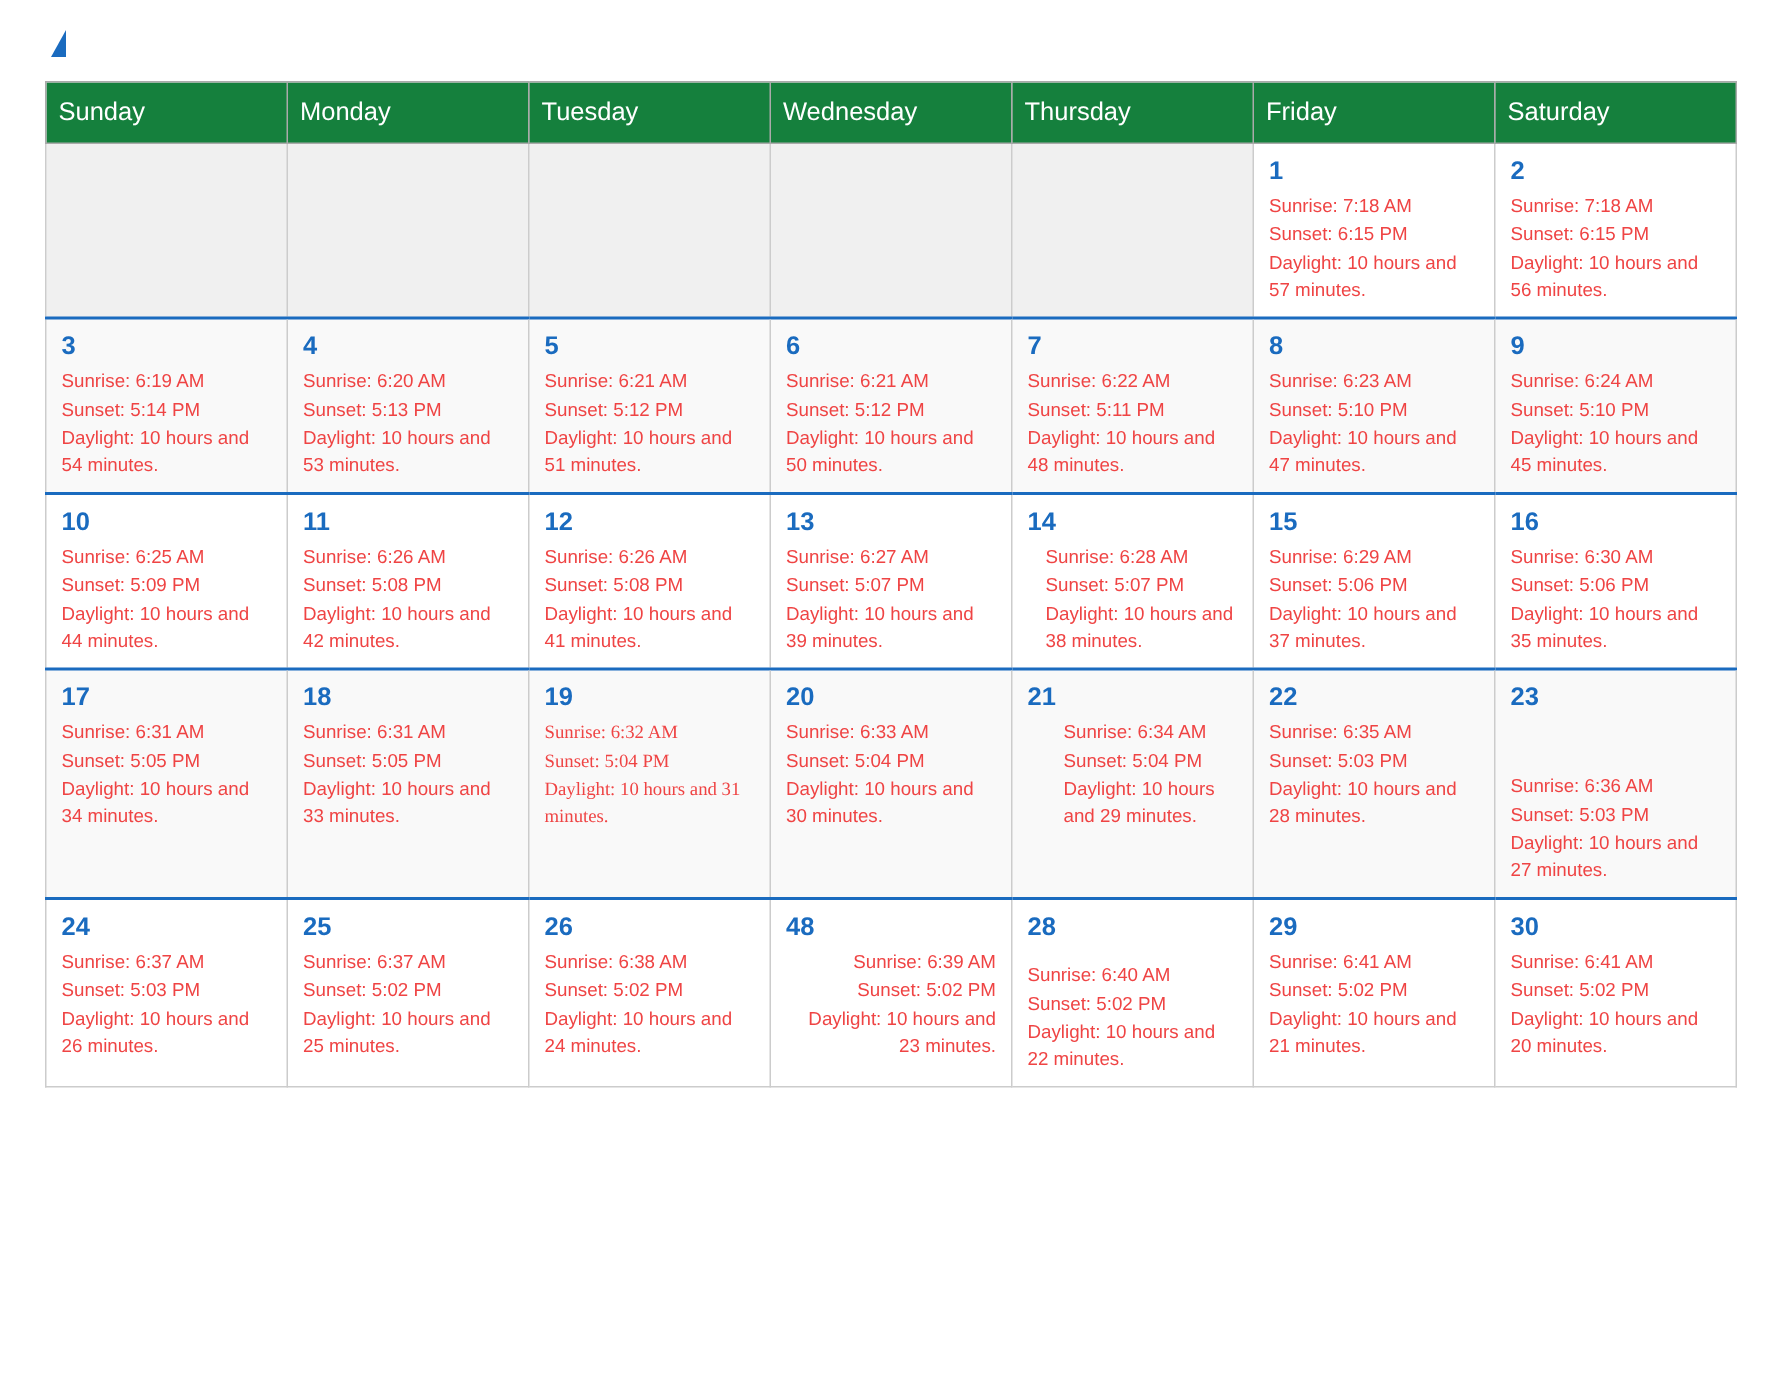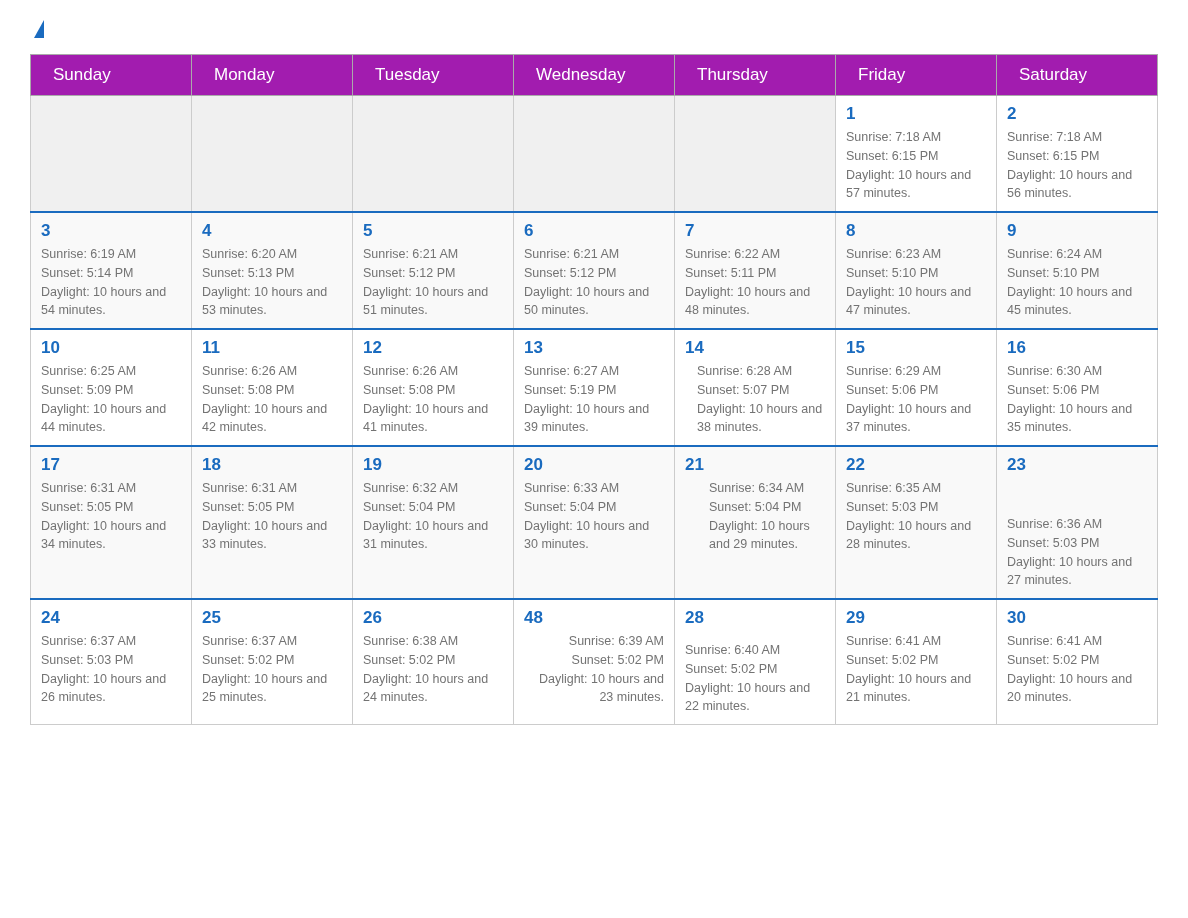--- a/index.html
+++ b/index.html
@@ -60,25 +60,25 @@
       font-size: 22px;
       color: #333;
       margin-top: 4px;
     }
     .calendar {
       width: 100%;
       border-collapse: collapse;
       border: 1px solid #aaa;
     }
     .calendar th {
-      background-color: #a21caf;
+      background-color: #15803d;
       color: #ffffff;
       font-size: 17px;
       font-weight: normal;
-      padding: 10px 22px;
+      padding: 10px 8px;
       text-align: left;
       border: 1px solid #aaa;
     }
     .calendar td {
       vertical-align: top;
       padding: 8px 10px;
       border: 1px solid #ccc;
       width: 14.28%;
       min-height: 110px;
       font-size: 13px;
@@ -90,21 +90,21 @@
     }
     .day-number {
       font-size: 17px;
       color: #1a6bbf;
       font-weight: bold;
       display: block;
       margin-bottom: 4px;
     }
     .day-info {
       font-size: 12.5px;
-      color: #737373;
+      color: #ef4444;
       line-height: 1.5;
     }
     .empty-cell {
       background: #f0f0f0 !important;
     }
     .row-divider td {
       border-top: 2px solid #1a6bbf;
     }
   </style>
 </head>
@@ -215,21 +215,21 @@
         </td>
         <td>
           <span class="day-number">12</span>
           <div class="day-info" style="white-space: pre-line;">Sunrise: 6:26 AM
 Sunset: 5:08 PM
 Daylight: 10 hours and 41 minutes.</div>
         </td>
         <td>
           <span class="day-number">13</span>
           <div class="day-info" style="white-space: pre-line;">Sunrise: 6:27 AM
-Sunset: 5:19 PM
+Sunset: 5:07 PM
 Daylight: 10 hours and 39 minutes.</div>
         </td>
         <td>
           <span class="day-number">14</span>
           <div class="day-info" style="white-space: pre-line; margin-left: 12px;">Sunrise: 6:28 AM
 Sunset: 5:07 PM
 Daylight: 10 hours and 38 minutes.</div>
         </td>
         <td>
           <span class="day-number">15</span>
@@ -252,21 +252,21 @@
 Daylight: 10 hours and 34 minutes.</div>
         </td>
         <td>
           <span class="day-number">18</span>
           <div class="day-info" style="white-space: pre-line;">Sunrise: 6:31 AM
 Sunset: 5:05 PM
 Daylight: 10 hours and 33 minutes.</div>
         </td>
         <td>
           <span class="day-number">19</span>
-          <div class="day-info" style="white-space: pre-line;">Sunrise: 6:32 AM
+          <div class="day-info" style="white-space: pre-line; font-family: Liberation Serif, serif;">Sunrise: 6:32 AM
 Sunset: 5:04 PM
 Daylight: 10 hours and 31 minutes.</div>
         </td>
         <td>
           <span class="day-number">20</span>
           <div class="day-info" style="white-space: pre-line;">Sunrise: 6:33 AM
 Sunset: 5:04 PM
 Daylight: 10 hours and 30 minutes.</div>
         </td>
         <td>

